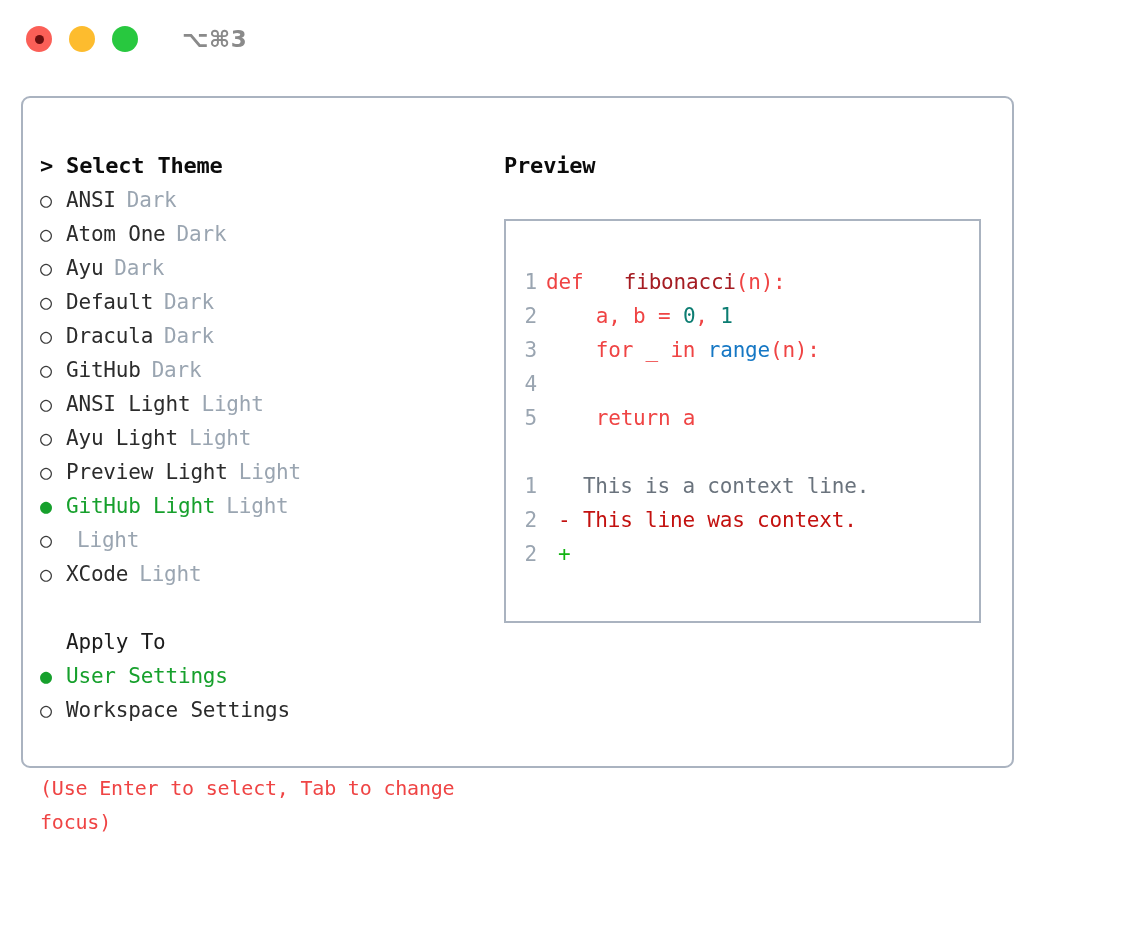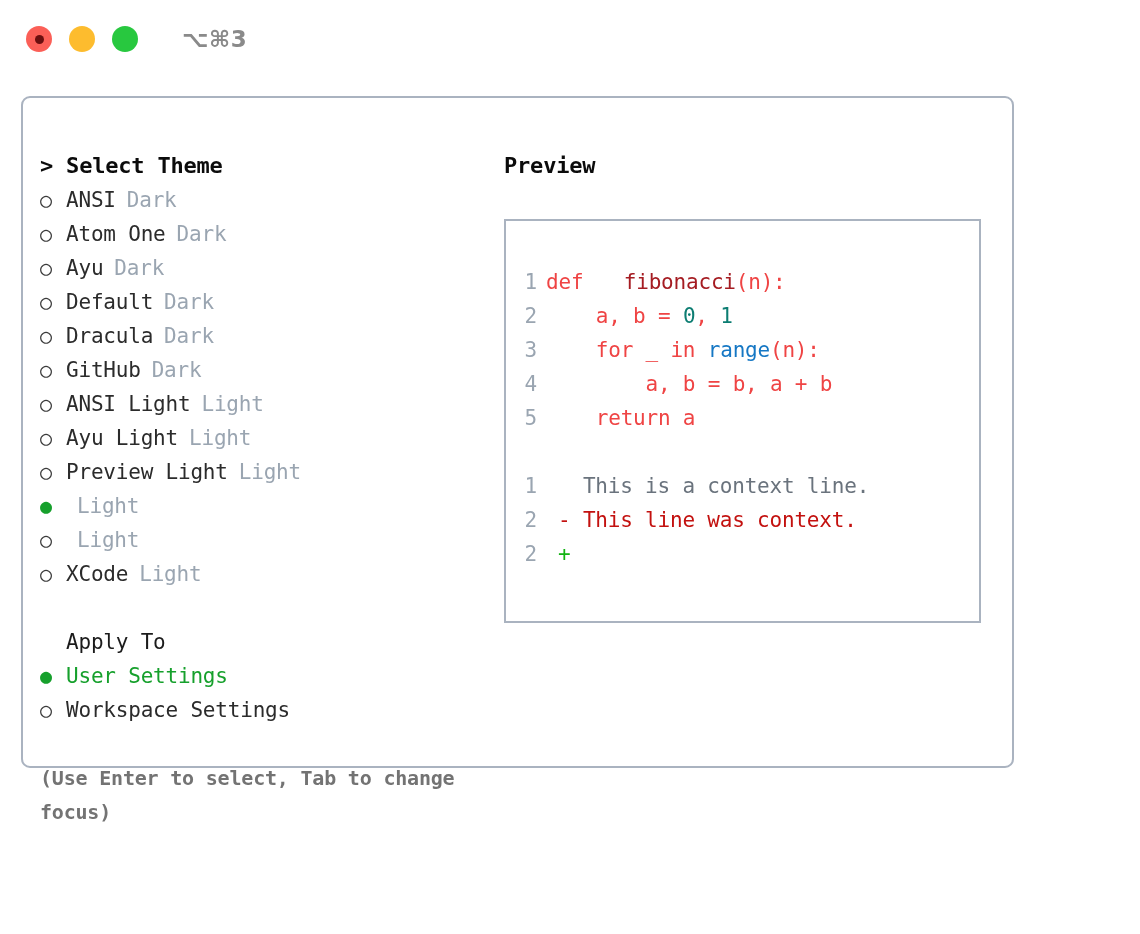--- a/index.html
+++ b/index.html
@@ -115,27 +115,26 @@
     font-size: 21px;
     color: #1b1b1b;
     line-height: 34px;
     white-space: pre;
     padding-left: 26px;
     margin-top: 34px;
     letter-spacing: -0.2px;
   }
 
   .hint {
-    margin-top: 34px;
+    margin-top: 44px;
     font-size: 20px;
     line-height: 34px;
-    color: #737373;
+    color: #ef4444;
     width: 420px;
     letter-spacing: -0.2px;
-    font-weight: bold;
   }
 
   
   .preview-head {
     font-size: 22px;
     font-weight: 700;
     color: #0b0b0b;
     line-height: 34px;
     padding-left: 6px;
     letter-spacing: -0.2px;
@@ -197,40 +196,40 @@
         <div id="theme-list">
             <div class="opt-row"><span class="bullet">○</span><span class="opt-label">ANSI</span><span class="opt-tag">Dark</span></div>
             <div class="opt-row"><span class="bullet">○</span><span class="opt-label">Atom One</span><span class="opt-tag">Dark</span></div>
             <div class="opt-row"><span class="bullet">○</span><span class="opt-label">Ayu</span><span class="opt-tag">Dark</span></div>
             <div class="opt-row"><span class="bullet">○</span><span class="opt-label">Default</span><span class="opt-tag">Dark</span></div>
             <div class="opt-row"><span class="bullet">○</span><span class="opt-label">Dracula</span><span class="opt-tag">Dark</span></div>
             <div class="opt-row"><span class="bullet">○</span><span class="opt-label">GitHub</span><span class="opt-tag">Dark</span></div>
             <div class="opt-row"><span class="bullet">○</span><span class="opt-label">ANSI Light</span><span class="opt-tag">Light</span></div>
             <div class="opt-row"><span class="bullet">○</span><span class="opt-label">Ayu Light</span><span class="opt-tag">Light</span></div>
             <div class="opt-row"><span class="bullet">○</span><span class="opt-label">Preview Light</span><span class="opt-tag">Light</span></div>
-            <div class="opt-row"><span class="bullet sel">●</span><span class="opt-tag">Light</span></div>
+            <div class="opt-row"><span class="bullet sel">●</span><span class="opt-label sel">GitHub Light</span><span class="opt-tag">Light</span></div>
             <div class="opt-row"><span class="bullet">○</span><span class="opt-tag">Light</span></div>
             <div class="opt-row"><span class="bullet">○</span><span class="opt-label">XCode</span><span class="opt-tag">Light</span></div>
           </div>
         <div class="apply-head">Apply To</div>
         <div id="apply-list">
             <div class="opt-row"><span class="bullet sel">●</span><span class="opt-label sel">User Settings</span></div>
             <div class="opt-row"><span class="bullet">○</span><span class="opt-label">Workspace Settings</span></div>
           </div>
         <div class="hint">(Use Enter to select, Tab to change focus)</div>
       </div>
 
       <div class="col-right">
         <div class="preview-head">Preview</div>
         <div class="preview-box">
           <div id="code-block">
               <div class="code-line"><span class="ln">1</span><span><span class="code-text">def </span><span class="tok-fn">fibonacci</span><span class="code-text">(n):</span></span></div>
               <div class="code-line"><span class="ln">2</span><span><span class="code-text">    a, b = </span><span class="tok-num">0</span><span class="code-text">, </span><span class="tok-num">1</span></span></div>
               <div class="code-line"><span class="ln">3</span><span><span class="code-text">    for _ in </span><span class="tok-call">range</span><span class="code-text">(n):</span></span></div>
-              <div class="code-line"><span class="ln">4</span><span><span class="code-text">        a, b = b, a + b</span></span></div>
+              <div class="code-line"><span class="ln">4</span></div>
               <div class="code-line"><span class="ln">5</span><span><span class="code-text">    return a</span></span></div>
             </div>
           <div class="spacer-line"></div>
           <div id="diff-block">
               <div class="code-line"><span class="ln">1</span><span class="diff-ctx" style="padding-left: 12px;"> </span><span class="diff-ctx"> This is a context line.</span></div>
               <div class="code-line"><span class="ln">2</span><span class="diff-del" style="padding-left: 12px;">-</span><span class="diff-del"> This line was context.</span></div>
               <div class="code-line"><span class="ln">2</span><span class="diff-add" style="padding-left: 12px;">+</span></div>
             </div>
         </div>
       </div>

